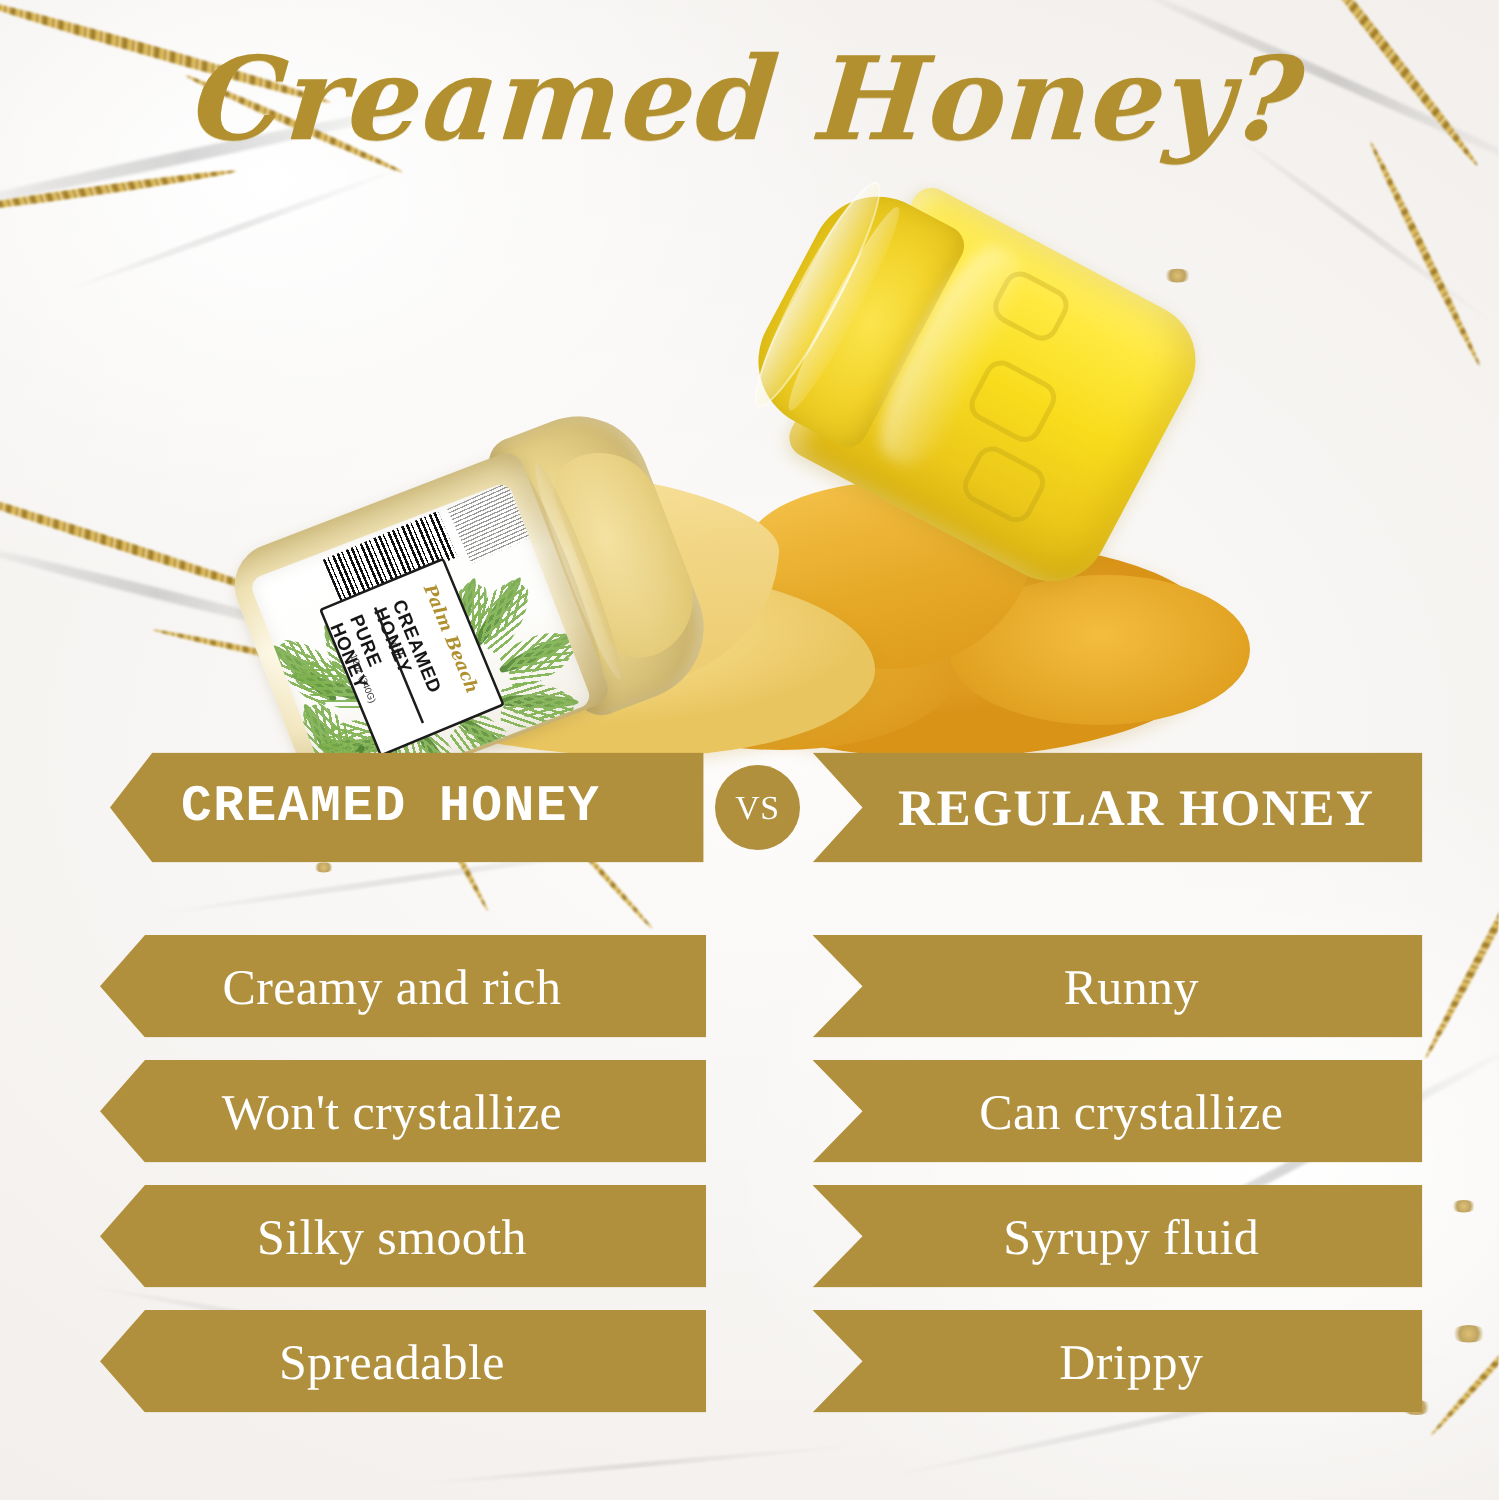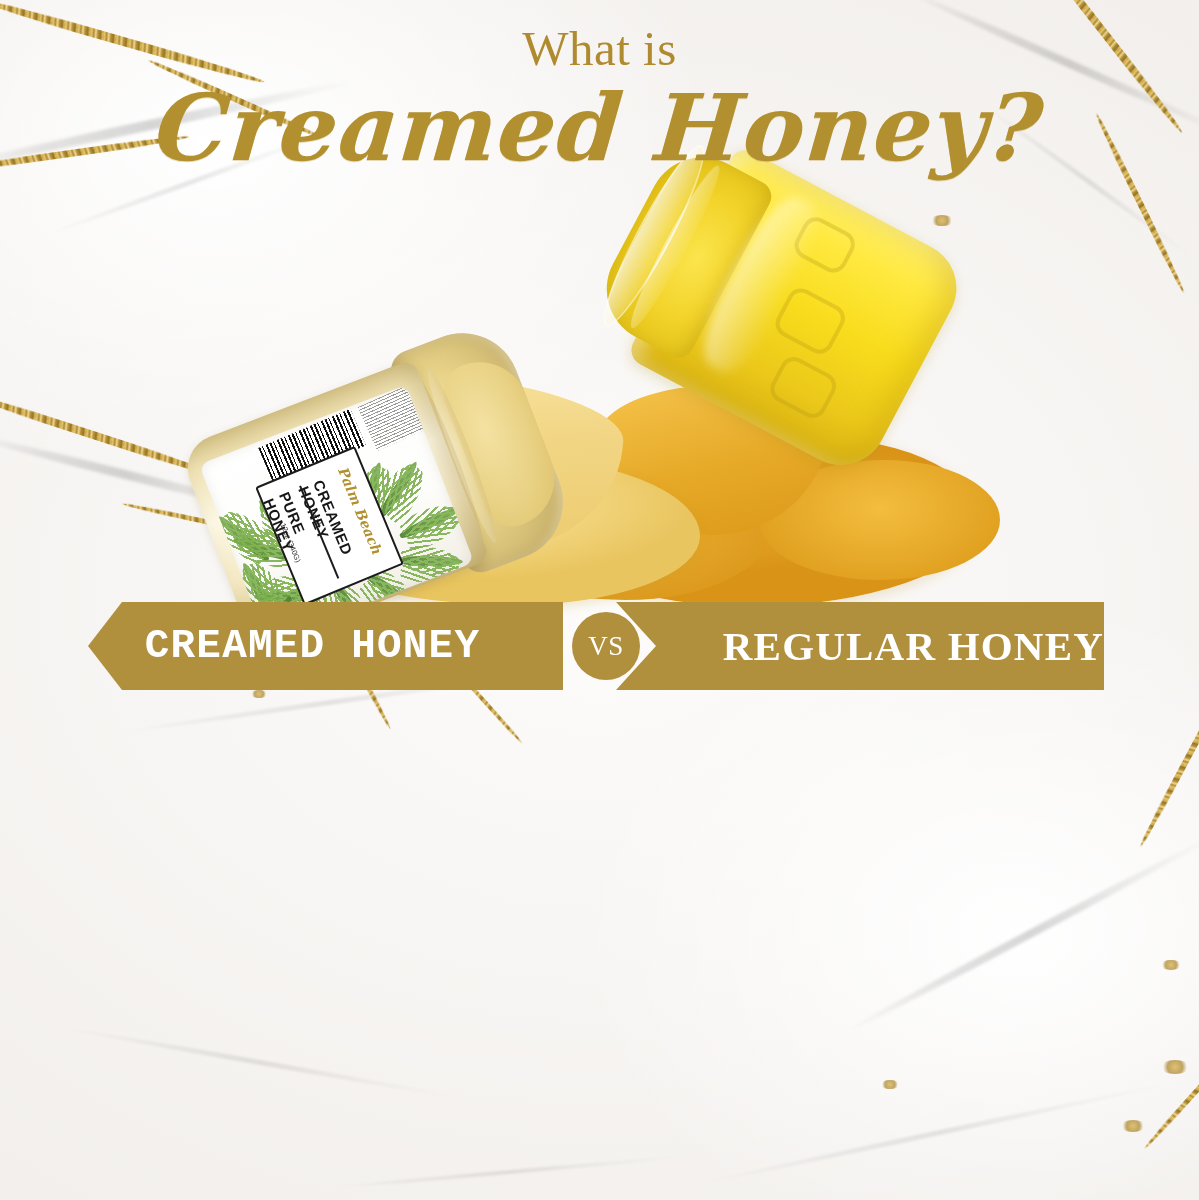--- a/index.html
+++ b/index.html
@@ -348,24 +348,23 @@
     clip-path:polygon(0 50%, 34px 0, 100% 0, 100% 0, 475px 50%, 100% 100%, 34px 100%);
   }
   .hdr-left-inner{
     font-family:Liberation Mono, monospace;
     font-weight:700;
     font-size:41px;
     letter-spacing:1.2px;
     padding-right:26px;
   }
   .hdr-right{
-    left:616px; width:488px; top:4px;
+    left:650px; width:488px; top:4px;
     background:var(--gold);
     clip-path:polygon(0 0, 100% 0, 100% 0, 488px 50%, 100% 100%, 0 100%, 40px 50%);
-    justify-content:flex-end;
   }
   .hdr-right-inner{
     font-family:"Liberation Serif", serif;
     font-weight:700;
     font-size:41px;
     letter-spacing:1.2px;
     padding-left:30px;
   }
   .vs-circle{
     position:absolute;
@@ -437,21 +436,20 @@
   <div class="goldvein" style="left:1120px;top:1090px;width:150px; height:5px;  transform:rotate(-48deg);"></div>
 
   <div class="goldspeck" style="left:1120px;top:1120px;width:26px;height:12px;"></div>
   <div class="goldspeck" style="left:1160px;top:1060px;width:30px;height:14px;"></div>
   <div class="goldspeck" style="left:880px; top:1080px;width:20px;height:9px;"></div>
   <div class="goldspeck" style="left:1160px;top:960px; width:22px;height:10px;"></div>
   <div class="goldspeck" style="left:250px; top:690px; width:18px;height:8px;"></div>
   <div class="goldspeck" style="left:930px; top:215px; width:24px;height:11px;"></div>
 
   <div id="title-block">
-    <div class="title-small" style="color: rgb(176, 138, 46);">What is</div>
     <div class="title-script">Creamed Honey?</div>
   </div>
 
   <div id="photo">
 
     <div class="puddle-amber"></div>
     <div class="puddle-amber2"></div>
     <div class="puddle-amber3"></div>
     <div class="flow-amber"></div>
     <div class="puddle-cream"></div>
@@ -527,15 +525,38 @@
         <span class="hdr-left-inner">CREAMED HONEY</span>
       </div>
       <div class="vs-circle">
         <span>VS</span>
       </div>
       <div class="banner hdr-right">
         <span class="hdr-right-inner">REGULAR HONEY</span>
       </div>
     </div>
 
+    <div class="rows">
+
+      <div class="drow">
+        <div class="cell cell-left">Creamy and rich</div>
+        <div class="cell cell-right">Runny</div>
+      </div>
+
+      <div class="drow">
+        <div class="cell cell-left">Won't crystallize</div>
+        <div class="cell cell-right">Can crystallize</div>
+      </div>
+
+      <div class="drow">
+        <div class="cell cell-left">Silky smooth</div>
+        <div class="cell cell-right">Syrupy fluid</div>
+      </div>
+
+      <div class="drow">
+        <div class="cell cell-left">Spreadable</div>
+        <div class="cell cell-right">Drippy</div>
+      </div>
+
+    </div>
   </div>
 
 </div>
 
 </body></html>

